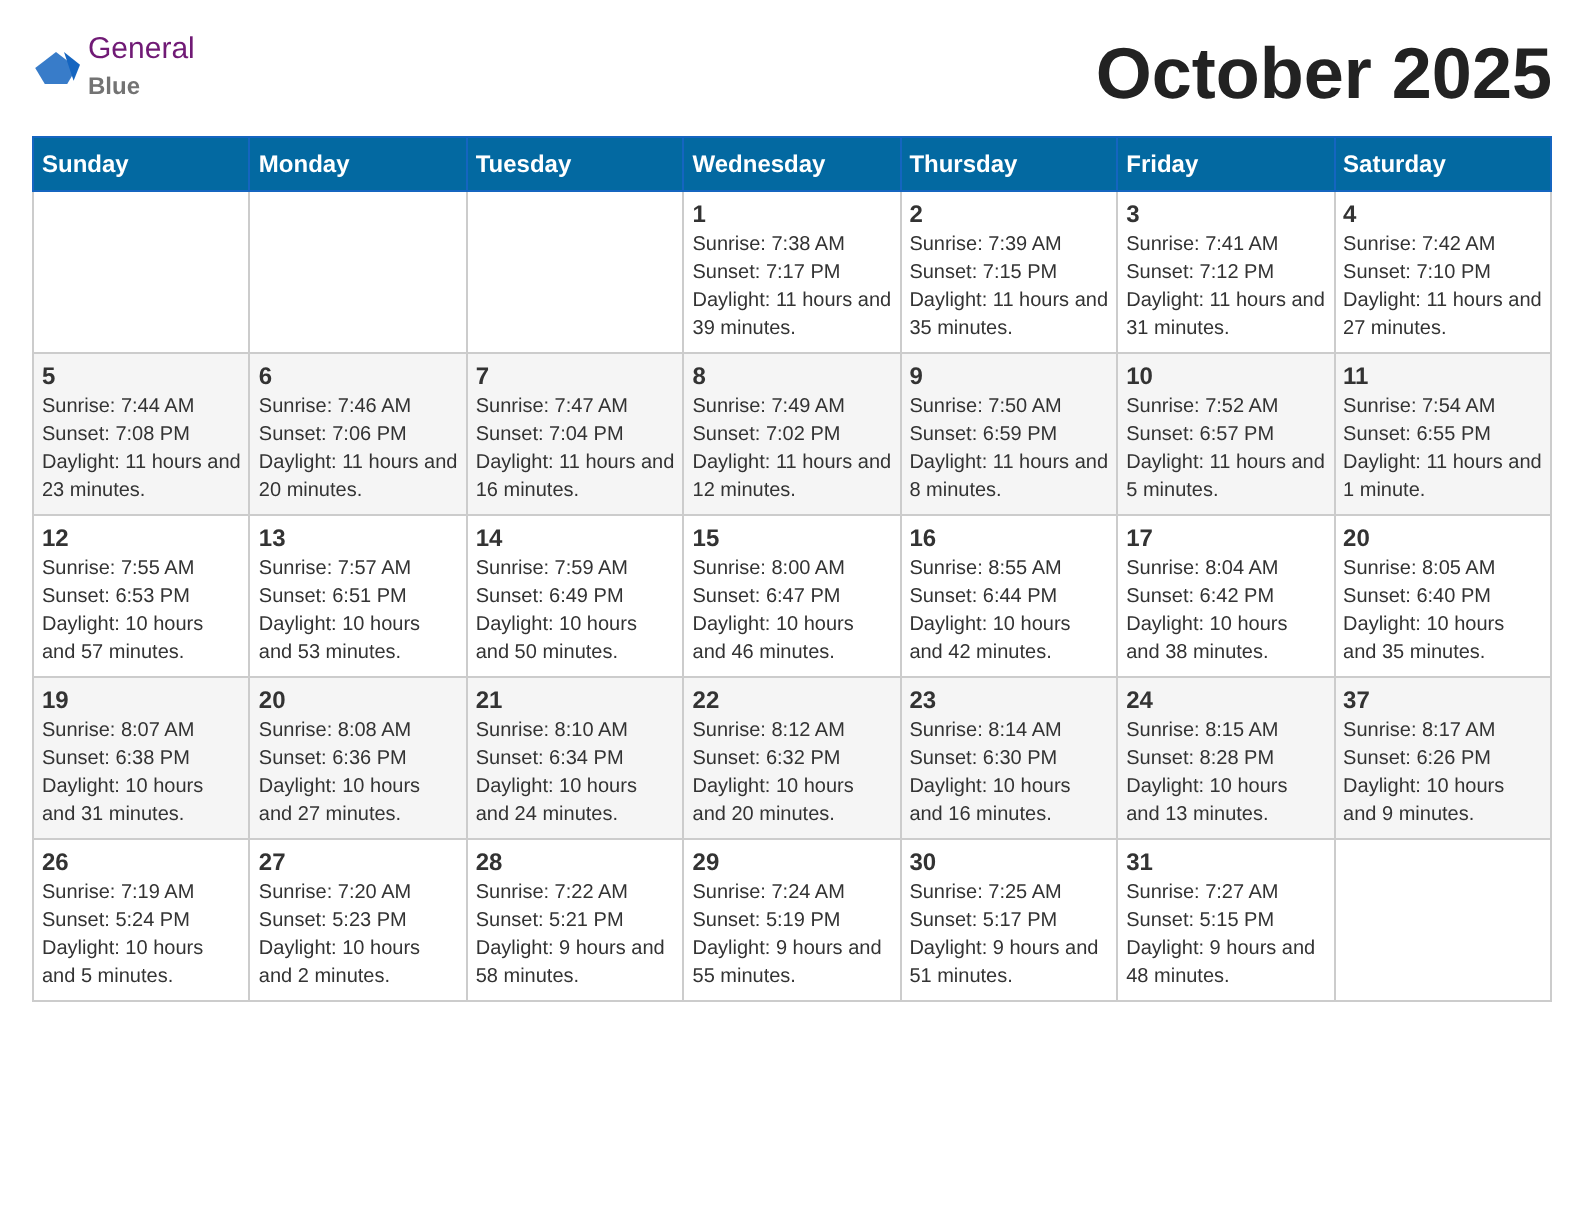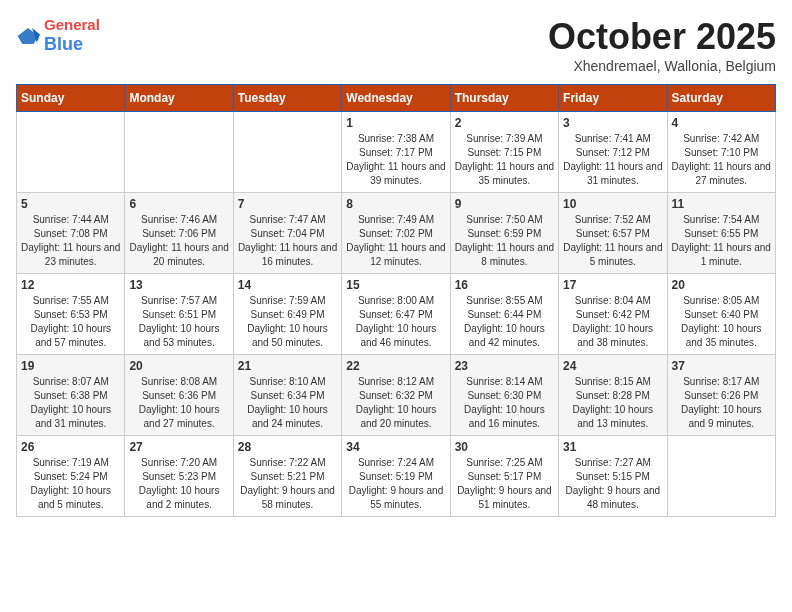--- a/index.html
+++ b/index.html
@@ -16,27 +16,27 @@
       align-items: flex-start;
       margin-bottom: 10px;
     }
     .logo {
       display: flex;
       align-items: center;
       gap: 4px;
     }
     .logo-text-general {
       font-size: 15px;
+      font-weight: normal;
+      color: #701a75;
+    }
+    .logo-text-blue {
+      font-size: 12px;
       font-weight: bold;
-      color: #ef4444;
-    }
-    .logo-text-blue {
-      font-size: 18px;
-      font-weight: bold;
-      color: #3b82f6;
+      color: #737373;
       margin-top: 16px;
     }
     .logo-icon {
       width: 24px;
       height: 20px;
     }
     .title-area {
       text-align: right;
     }
     .month-title {
@@ -48,21 +48,21 @@
     .subtitle {
       font-size: 14px;
       color: #444;
     }
     .calendar {
       width: 100%;
       border-collapse: collapse;
       border: 1px solid #ccc;
     }
     .calendar th {
-      background-color: #c2410c;
+      background-color: #0369a1;
       color: #fff;
       font-size: 12px;
       font-weight: bold;
       padding: 6px 4px;
       text-align: left;
       border: 1px solid #1565c0;
     }
     .calendar td {
       vertical-align: top;
       border: 1px solid #ccc;
@@ -79,21 +79,20 @@
     .day-number {
       font-size: 12px;
       font-weight: bold;
       display: block;
       margin-bottom: 2px;
     }
     .day-info {
       font-size: 10px;
       line-height: 1.4;
       color: #333;
-      text-align: center;
     }
     .empty-cell {
       background: #fff;
     }
   </style>
 </head>
 <body>
 
 <div class="header-area">
   <div class="logo">
@@ -101,21 +100,20 @@
       <polygon points="15,2 28,12 22,22 8,22 2,12" fill="#1565c0" opacity="0.85"></polygon>
       <polygon points="20,2 30,10 26,20" fill="#1565c0"></polygon>
     </svg>
     <div>
       <span class="logo-text-general">General</span><br>
       <span class="logo-text-blue">Blue</span>
     </div>
   </div>
   <div class="title-area">
     <div class="month-title">October 2025</div>
-    <div class="subtitle">Xhendremael, Wallonia, Belgium</div>
   </div>
 </div>
 
 <table class="calendar">
   <thead>
     <tr>
     <th>Sunday</th>
         <th>Monday</th>
         <th>Tuesday</th>
         <th>Wednesday</th>
@@ -299,21 +297,21 @@
 Sunset: 5:23 PM
 Daylight: 10 hours and 2 minutes.</div>
         </td>
         <td>
           <span class="day-number">28</span>
           <div class="day-info">Sunrise: 7:22 AM
 Sunset: 5:21 PM
 Daylight: 9 hours and 58 minutes.</div>
         </td>
         <td>
-          <span class="day-number">34</span>
+          <span class="day-number">29</span>
           <div class="day-info">Sunrise: 7:24 AM
 Sunset: 5:19 PM
 Daylight: 9 hours and 55 minutes.</div>
         </td>
         <td>
           <span class="day-number">30</span>
           <div class="day-info">Sunrise: 7:25 AM
 Sunset: 5:17 PM
 Daylight: 9 hours and 51 minutes.</div>
         </td>

